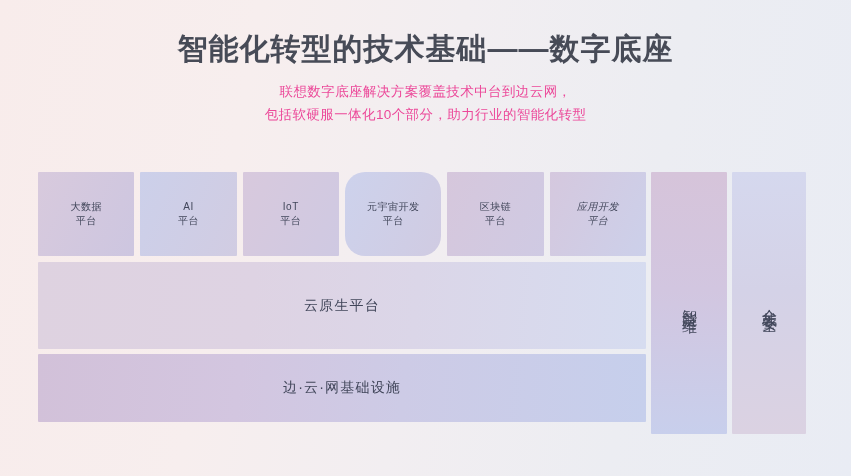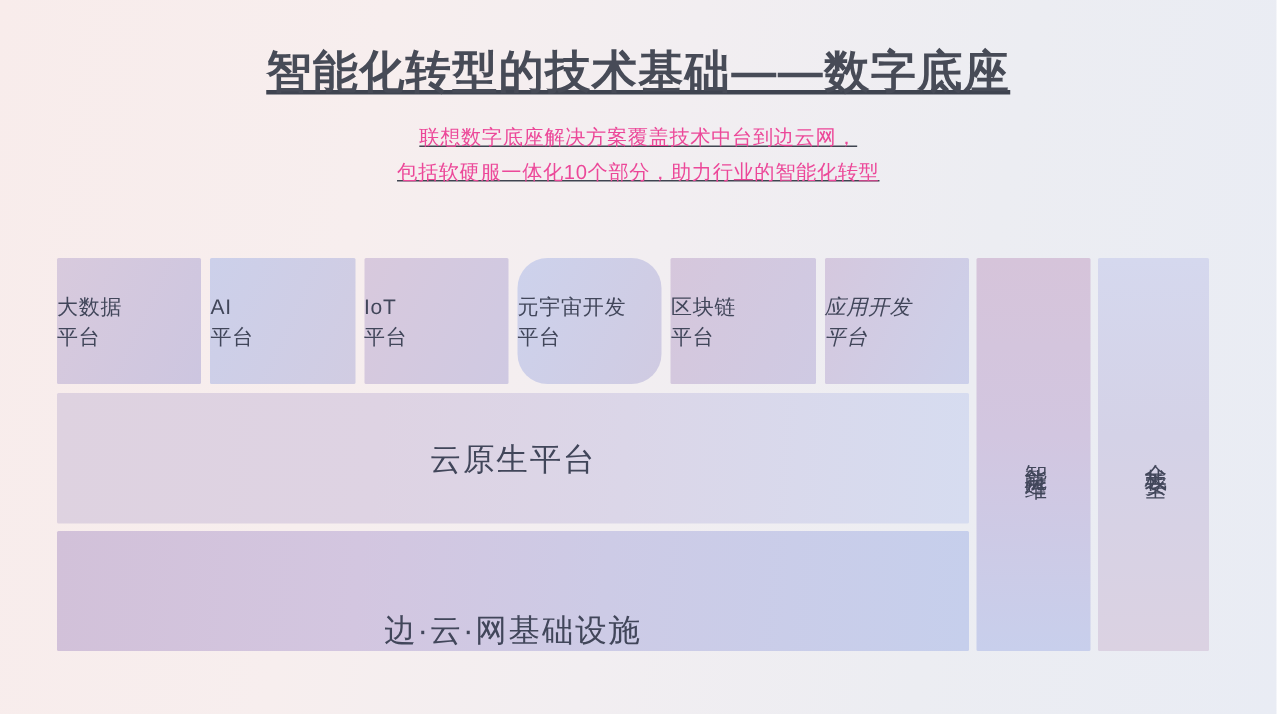--- a/index.html
+++ b/index.html
@@ -19,21 +19,20 @@
         #ecedf2 74%,
         #e9ecf4 100%);
     position: relative;
     color: #3f4450;
   }
 
   
   .header {
     padding-top: 30px;
     text-align: center;
-    text-decoration: underline;
   }
 
   .page-title {
     font-size: 30px;
     font-weight: bold;
     letter-spacing: 1px;
     color: #474b57;
     line-height: 1.25;
   }
 
@@ -66,58 +65,57 @@
   .tier-platforms {
     display: flex;
     height: 84px;
     gap: 6px;
   }
 
   .platform-card {
     flex: 1 1 0;
     display: flex;
     flex-direction: column;
-    align-items: flex-start;
+    align-items: center;
     justify-content: center;
-    font-size: 14px;
+    font-size: 10px;
     line-height: 1.45;
     color: #41465a;
     letter-spacing: 0.5px;
     border-radius: 1px;
   }
   .platform-card .ln { display: block; white-space: nowrap; }
 
   .card-g1 { background: linear-gradient(115deg, #d8cadd 0%, #cdc6e0 100%); }
   .card-g2 { background: linear-gradient(115deg, #ccd0ea 0%, #d1cce2 100%); }
   .card-g3 { background: linear-gradient(115deg, #d8c9dd 0%, #cfc9e2 100%); }
   .card-g4 { background: linear-gradient(115deg, #cdd2ec 0%, #d0cbe2 100%); border-radius: 20px; }
   .card-g5 { background: linear-gradient(115deg, #d6c7dc 0%, #cfcae3 100%); }
   .card-g6 { background: linear-gradient(115deg, #d5c8de 0%, #ccd0ea 100%); font-style: italic; }
 
   .tier-band {
     display: flex;
     align-items: center;
     justify-content: center;
-    font-size: 21px;
+    font-size: 14px;
     letter-spacing: 1.2px;
     color: #41465a;
     border-radius: 1px;
   }
 
   .band-cloudnative {
     margin-top: 6px;
     height: 87px;
     background: linear-gradient(95deg, #ded2e0 0%, #ded3e3 35%, #dbd6e8 62%, #d6dcf0 100%);
   }
 
   .band-infra {
     margin-top: 5px;
-    height: 80px;
+    height: 68px;
     background: linear-gradient(95deg, #d2c1d9 0%, #d3c6e0 33%, #cdcbe6 60%, #c6cfec 100%);
-    align-items: flex-end;
   }
 
   
   .side-col {
     margin-left: 5px;
     display: flex;
     align-items: center;
     justify-content: center;
     border-radius: 1px;
   }

